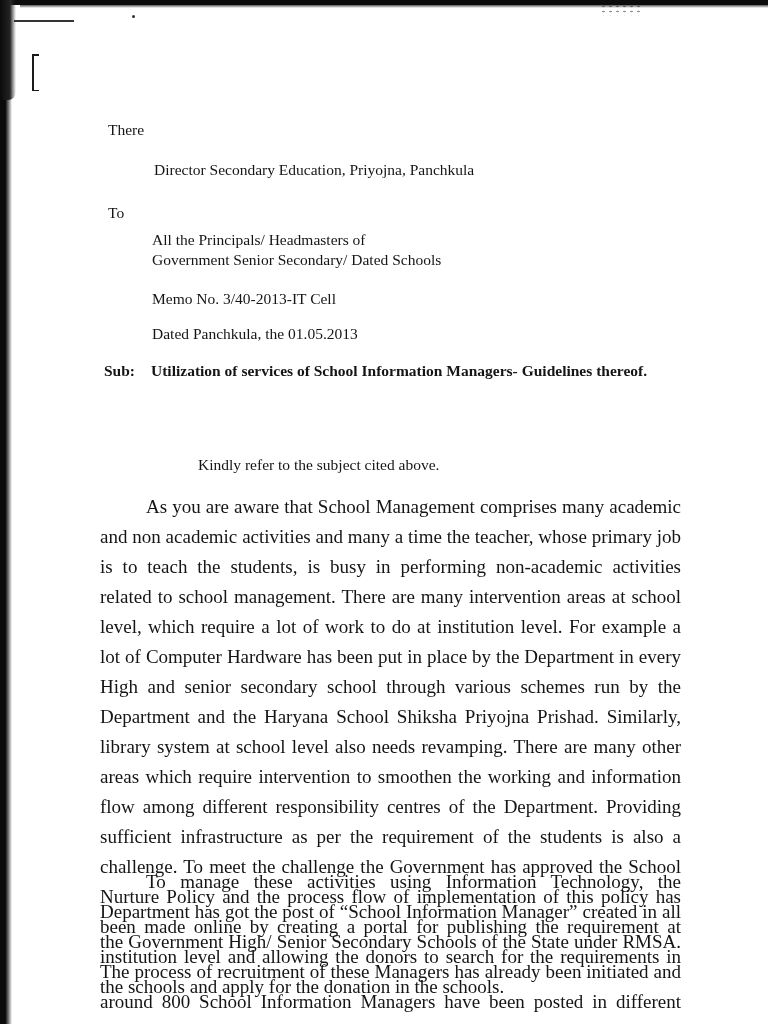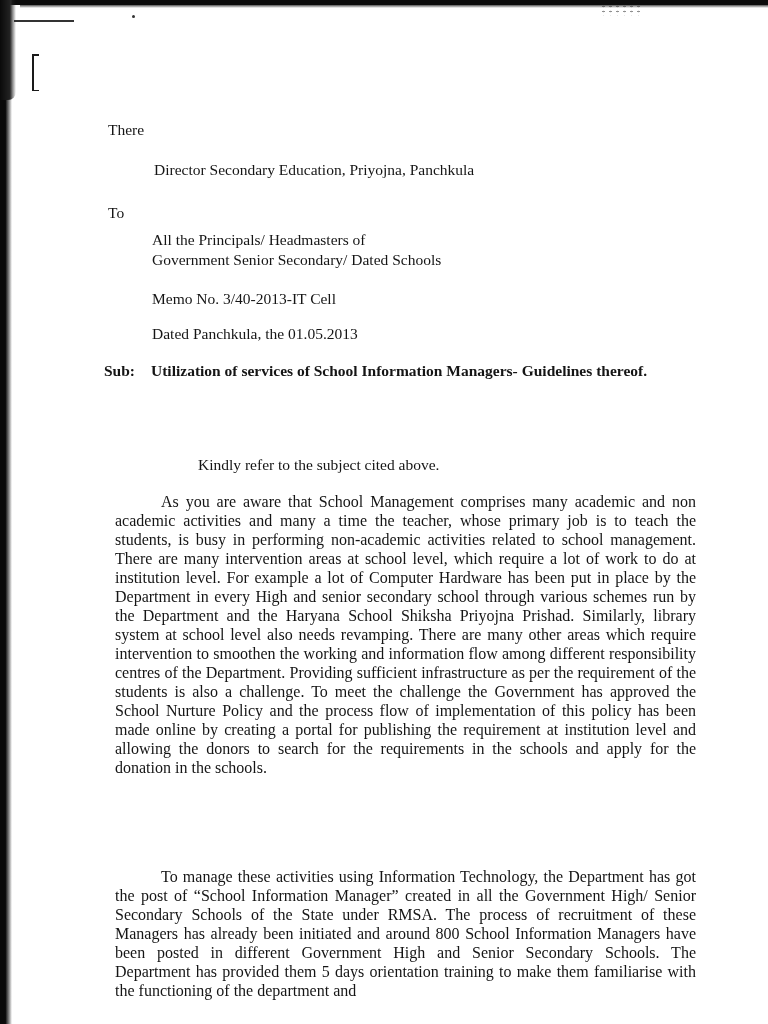--- a/index.html
+++ b/index.html
@@ -77,22 +77,22 @@
   }
   .subject .sub-label { position: absolute; left: 0; top: 0; }
   .subject .sub-text {
     position: absolute; left: 47px; top: 0; width: 539px;
     text-align: justify; text-align-last: left;
   }
 
   .kindly { left: 150px; top: 456px; margin-left: 48px; }
 
   .para {
-    position: absolute; left: 115px; width: 581px;
-    font-size: 16px; line-height: 19px;
+    position: absolute; left: 100px; width: 581px;
+    font-size: 19px; line-height: 30px;
     text-align: justify;
     text-indent: 46px;
   }
   .para-1 { top: 492px; }
   .para-2 { top: 867px; }
 </style>
 </head>
 <body>
 
 <div class="scan-top"></div>

